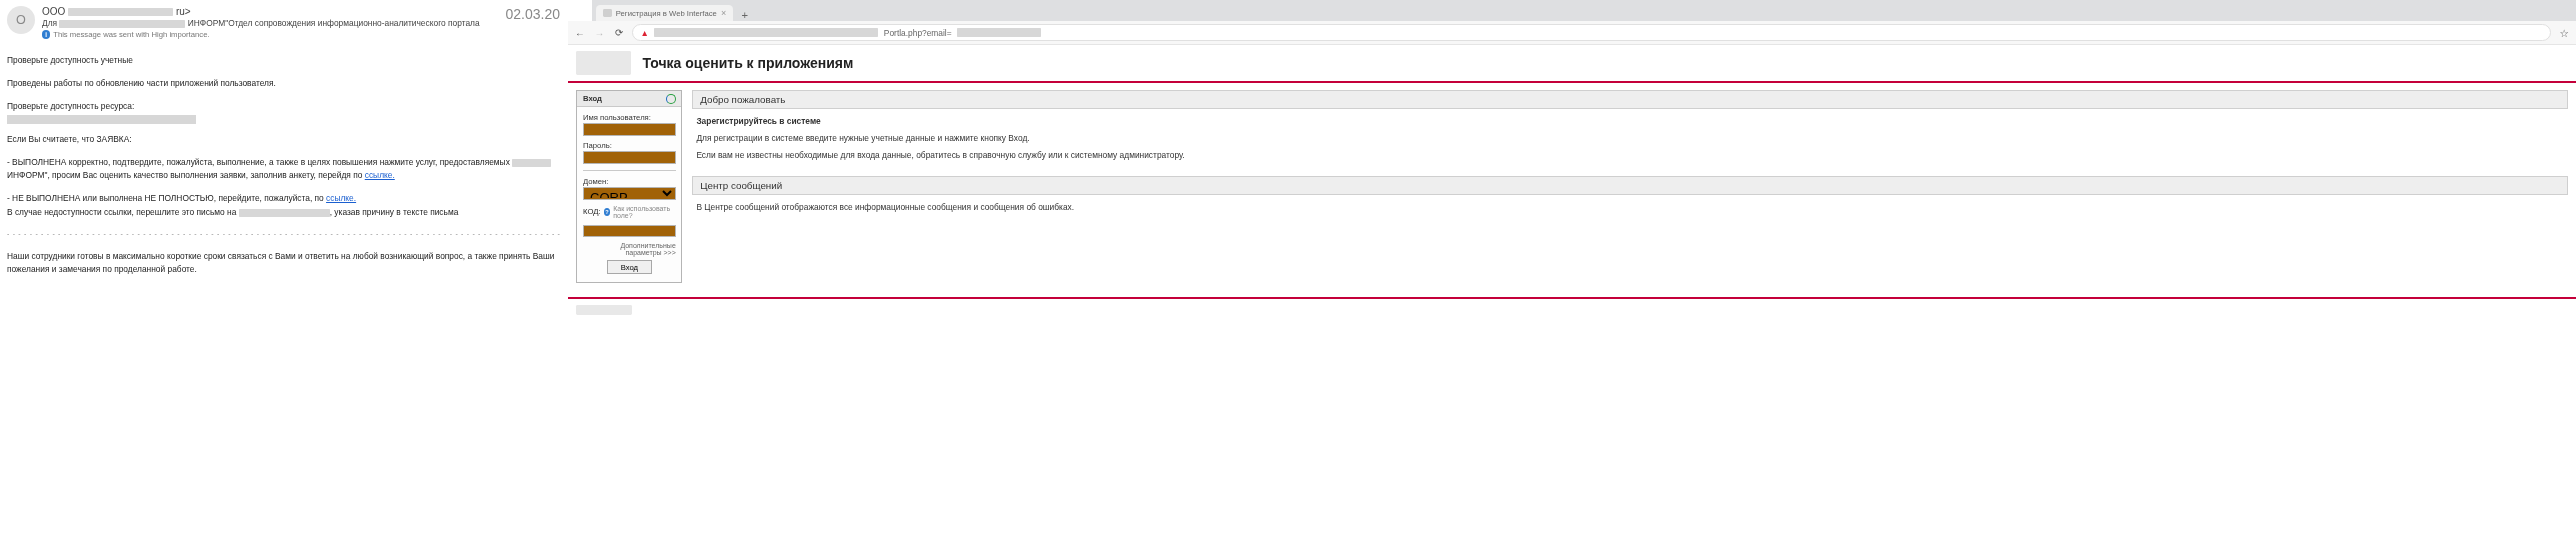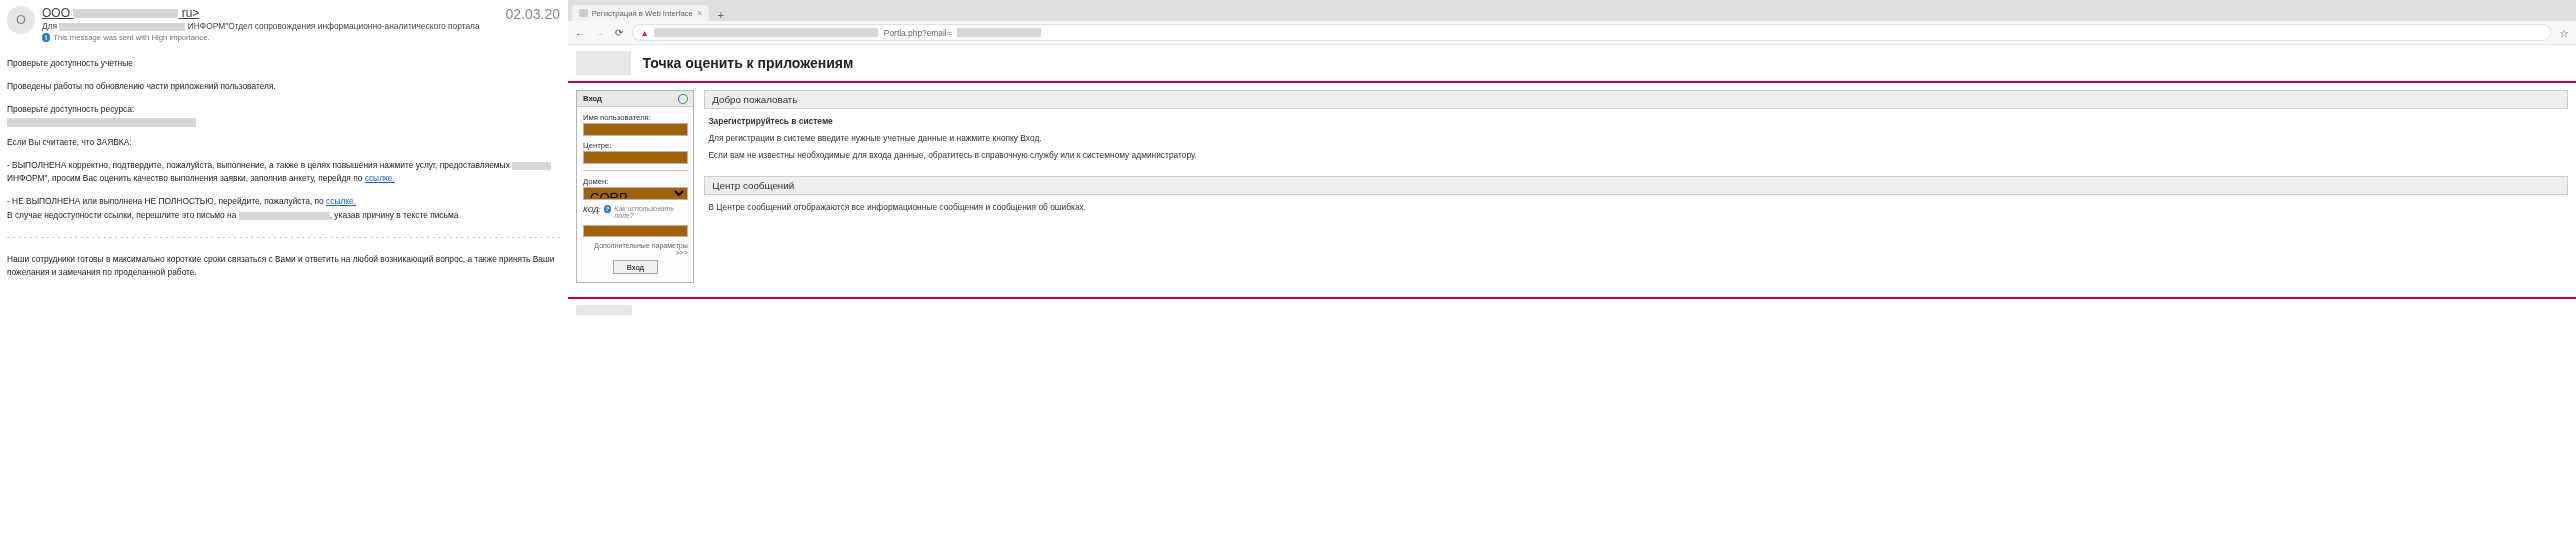--- a/index.html
+++ b/index.html
@@ -31,21 +31,21 @@
   .avatar {
     width: 28px; height: 28px;
     border-radius: 50%;
     background: #e5e5e5;
     color: #888;
     display: flex; align-items: center; justify-content: center;
     font-size: 12.6px; font-weight: 400;
     margin-right: 7px;
   }
   .header-lines { flex: 1; }
-  .sender-line { color: #444; font-size: 12px; text-decoration: underline; }
+  .sender-line { color: #444; font-size: 10px; }
   .sender-redact {
     display: inline-block;
     background: #d7d7d7;
     height: 8.4px;
     vertical-align: middle;
     border-radius: 0.7px;
   }
   .to-line { color: #444; font-size: 8.4px; margin-top: 1.4px; }
   .importance {
     margin-top: 2.1px;
@@ -101,20 +101,21 @@
     white-space: nowrap;
     overflow: hidden;
   }
 
   
   .tab-strip {
     height: 21px;
     background: #dedfe1;
     display: flex; align-items: flex-end;
     padding: 0 4.2px;
+    margin-left: 24px;
   }
   .tab {
     background: #f2f2f2;
     border-radius: 4.2px 4.2px 0 0;
     padding: 2.8px 7px;
     font-size: 7.7px;
     color: #666;
     display: flex; align-items: center; gap: 4.2px;
     margin-right: 4.2px;
   }
@@ -172,21 +173,21 @@
   }
 
   .content-row {
     display: flex;
     align-items: flex-start;
     padding: 7px 8.4px;
     gap: 9.8px;
   }
 
   .login-box {
-    width: 118px;
+    width: 106px;
     border: 0.7px solid #b5b5b5;
     background: #fdfdfd;
     font-size: 7.7px;
   }
   .login-head {
     background: #e9e9e9;
     border-bottom: 0.7px solid #c9c9c9;
     padding: 2.8px 5.6px;
     display: flex; align-items: center; justify-content: space-between;
     font-weight: 700;
@@ -204,21 +205,21 @@
   .field-input, .field-select {
     width: 100%;
     border: 0.7px solid #b5b5b5;
     height: 12.6px;
     font-size: 13px;
     padding: 0.7px 2.1px;
     margin-bottom: 5px;
     background: #a16207;
   }
   .divider { border-top: 0.7px solid #c9c9c9; margin: 1.4px 0 5.6px 0; }
-  .kod-row { display: flex; align-items: flex-start; gap: 3px; margin-bottom: 5.6px; font-style: italic;}
+  .kod-row { display: flex; align-items: center; gap: 3px; margin-bottom: 5.6px;}
   .help-icon {
     width: 8.4px; height: 8.4px;
     border-radius: 50%;
     background: #2f7dd1;
     color: #fff;
     display: inline-flex; align-items: center; justify-content: center;
     font-size: 5.6px; font-weight: bold;
   }
   .help-text { color: #888; font-size: 7px; }
   .extra-link { text-align: right; color: #666; font-size: 7px; margin-bottom: 4.2px; }
@@ -335,21 +336,21 @@
   <div class="content-row">
 
     <div class="login-box">
       <div class="login-head">
         <span>Вход</span>
         <span class="refresh-icon"></span>
       </div>
       <div class="login-body">
         <div class="field-label">Имя пользователя:</div>
         <input class="field-input" type="text" style="">
-        <div class="field-label">Центре:</div>
+        <div class="field-label">Пароль:</div>
         <input class="field-input" type="password" style="">
         <div class="divider"></div>
         <div class="field-label">Домен:</div>
         <select class="field-select">
           <option>CORP</option>
         </select>
         <div class="kod-row">
           <span>КОД:</span>
           <span class="help-icon">?</span>
           <span class="help-text">Как использовать поле?</span>

